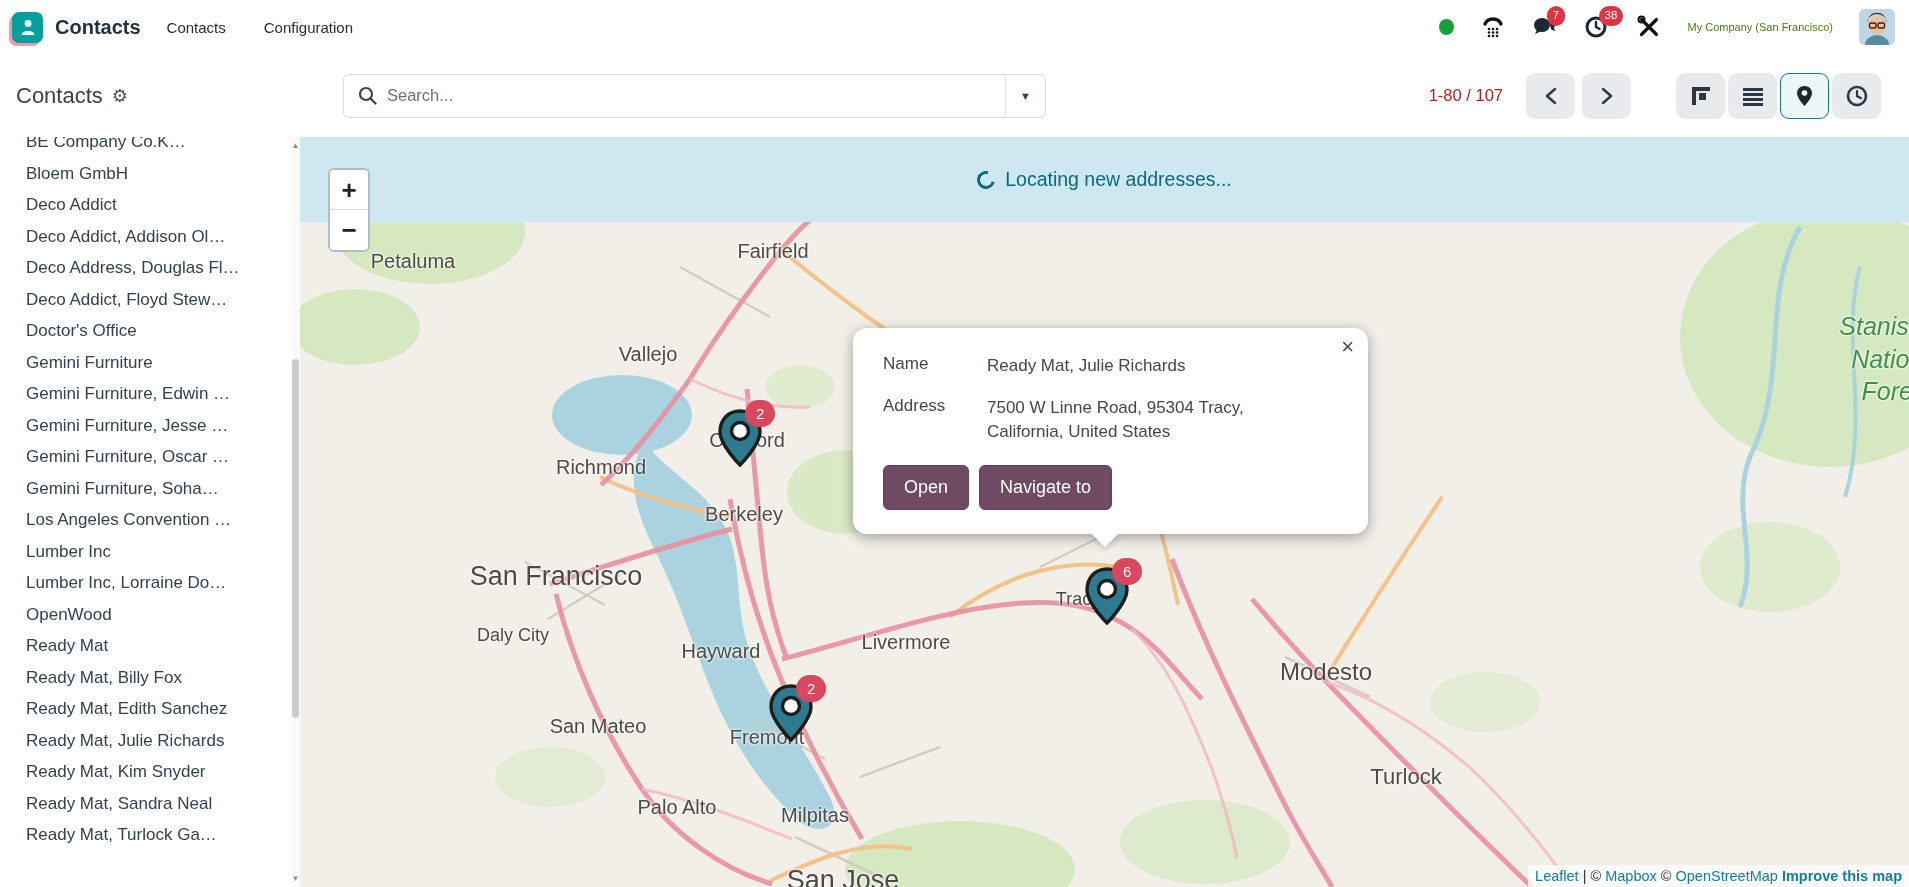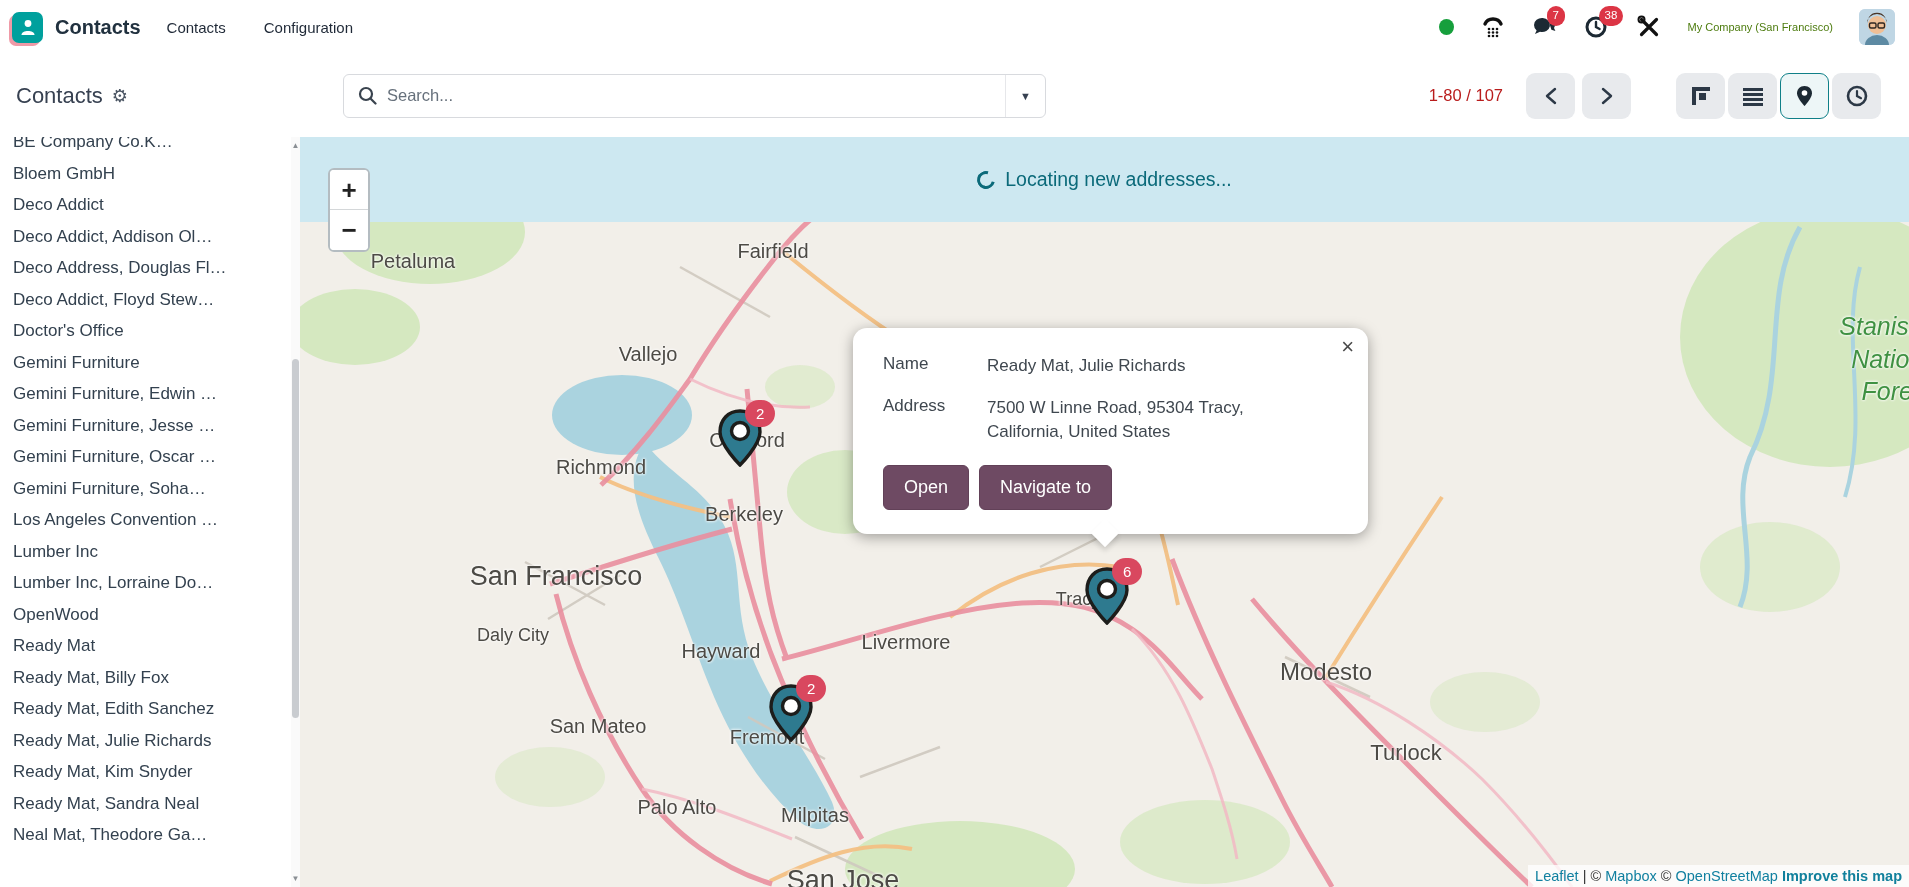--- a/index.html
+++ b/index.html
@@ -44,21 +44,21 @@
   .icon-btn { width:49px; height:46px; background:#e8eaed; border:none; border-radius:9px;
               display:flex; align-items:center; justify-content:center; cursor:pointer; }
   .icon-btn.active { background:#edf6f7; border:1.5px solid #0f8088; }
   .switcher { display:flex; gap:3px; margin-left:38px; }
 
   
   .content { display:flex; height:750px; }
 
   
   .sidebar { width:300px; position:relative; overflow:hidden; background:#fff; flex:none; }
-  .pin-list { margin-top:-11px; padding-left:13px; }
+  .pin-list { margin-top:-11px; padding-left:26px; }
   .pin-item { font-size:17px; line-height:31.5px; color:#33414f; white-space:nowrap;
               overflow:hidden; width:281px; cursor:pointer; }
   .sb-scroll { position:absolute; right:0; top:0; width:9px; height:100%; background:#fafafa; }
   .sb-thumb { position:absolute; right:1px; top:222px; width:7px; height:359px;
               background:#c9ccd0; border-radius:4px; }
   .sb-arrow { position:absolute; right:0; width:9px; font-size:8px; color:#8a8f94; text-align:center; }
 
   
   .map { position:relative; flex:1; overflow:hidden; background:#f2efe9; }
   .map svg.base { position:absolute; left:0; top:0; }
@@ -269,21 +269,21 @@
         <div class="pin-item">Ready Mat, Billy Fox</div>
 
         <div class="pin-item">Ready Mat, Edith Sanchez</div>
 
         <div class="pin-item">Ready Mat, Julie Richards</div>
 
         <div class="pin-item">Ready Mat, Kim Snyder</div>
 
         <div class="pin-item">Ready Mat, Sandra Neal</div>
 
-        <div class="pin-item">Neal Mat, Theodore Ga…</div>
+        <div class="pin-item">Ready Mat, Turlock Ga…</div>
       </div>
     <div class="sb-scroll">
       <div class="sb-arrow" style="top:4px">▲</div>
       <div class="sb-thumb"></div>
       <div class="sb-arrow" style="bottom:4px">▼</div>
     </div>
   </aside>
 
   <div class="map">
 
@@ -382,21 +382,21 @@
         <div class="map-label" style="left: 778px; top: 463px; font-size: 18px;">Tracy</div>
 
         <div class="map-label" style="left: 377px; top: 670px; font-size: 20px;">Palo Alto</div>
 
         <div class="map-label" style="left: 515px; top: 678px; font-size: 20px;">Milpitas</div>
 
         <div class="map-label" style="left: 543px; top: 744px; font-size: 27px;">San Jose</div>
 
         <div class="map-label" style="left: 1026px; top: 535px; font-size: 24px;">Modesto</div>
 
-        <div class="map-label" style="left: 1106px; top: 616px; font-size: 22px; text-align: center;">Turlock</div>
+        <div class="map-label" style="left: 1106px; top: 640px; font-size: 22px; text-align: center;">Turlock</div>
 
         <div class="map-label forest" style="left: 1597px; top: 222px; font-size: 25px;">Stanislaus
 National
 Forest</div>
       </div>
 
     <div class="locating-banner">
       <div class="spinner"></div>
       <span class="txt">Locating new addresses...</span>
     </div>

